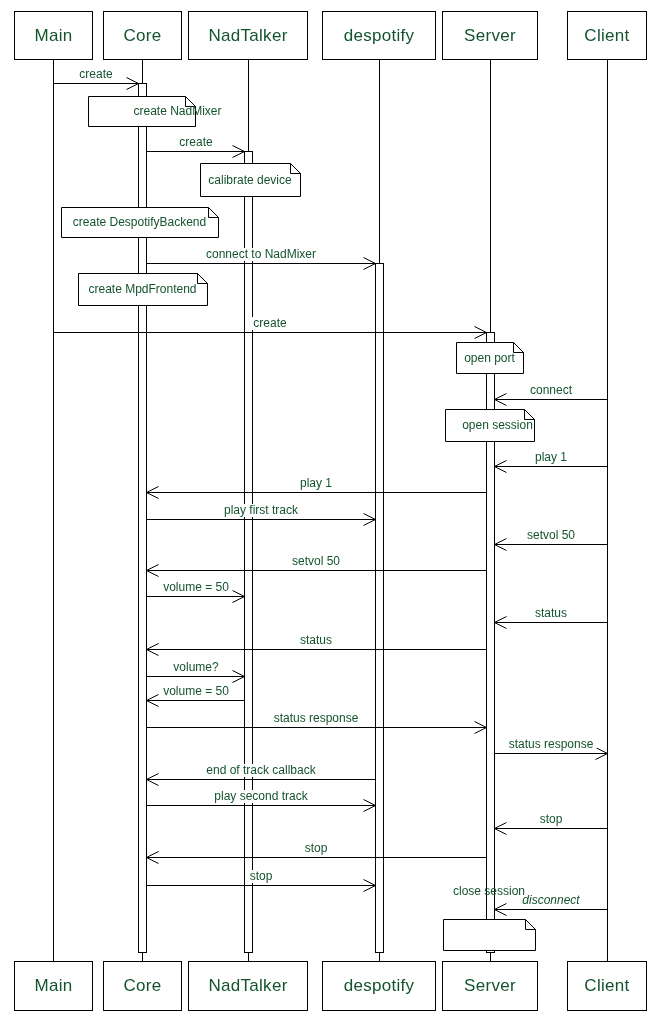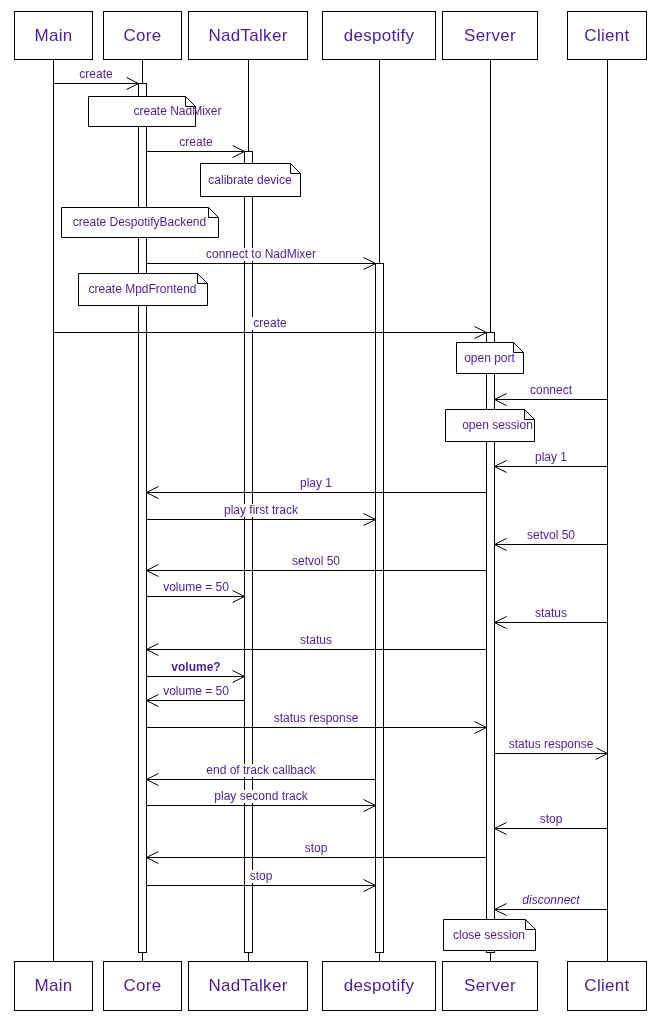--- a/index.html
+++ b/index.html
@@ -1,17 +1,17 @@
 <!DOCTYPE html>
 <html><head>
 <meta charset="utf-8">
 <style>
   html,body{margin:0;padding:0;background:#ffffff;}
   .canvas{position:relative;width:663px;height:1018px;background:#ffffff;overflow:hidden;
-          font-family:"Liberation Sans", sans-serif;color:#4c1d95;}
+          font-family:"Liberation Sans", sans-serif;color:#14532d;}
   .pbox{position:absolute;height:49px;box-sizing:border-box;border:1px solid #000;background:#fff;
         display:flex;align-items:center;justify-content:center;font-size:17px;letter-spacing:0.3px;z-index:3;}
   .pbox.bottom{height:50px;}
   .msg-label{position:absolute;transform:translateX(-50%);font-size:12px;line-height:13px;
              white-space:nowrap;background:#fff;padding:0 3px;z-index:2;}
   .note-label{position:absolute;display:flex;align-items:center;justify-content:center;
               font-size:12px;white-space:nowrap;z-index:4;}
   svg{position:absolute;left:0;top:0;z-index:1;}
   svg line,svg polyline,svg path,svg polygon{stroke:#000;stroke-width:1;fill:none;}
   svg rect.act, svg polygon.note{fill:#fff;stroke:#000;stroke-width:1;}
@@ -170,36 +170,36 @@
   <div class="msg-label" style="left:270px;top:317px;">create</div>
   <div class="msg-label" style="left:551px;top:384px;">connect</div>
   <div class="msg-label" style="left:551px;top:451px;">play 1</div>
   <div class="msg-label" style="left:316px;top:477px;">play 1</div>
   <div class="msg-label" style="left:261px;top:504px;">play first track</div>
   <div class="msg-label" style="left:551px;top:529px;">setvol 50</div>
   <div class="msg-label" style="left:316px;top:555px;">setvol 50</div>
   <div class="msg-label" style="left:196px;top:581px;">volume = 50</div>
   <div class="msg-label" style="left:551px;top:607px;">status</div>
   <div class="msg-label" style="left:316px;top:634px;">status</div>
-  <div class="msg-label" style="left:196px;top:661px;font-weight:bold;">volume?</div>
+  <div class="msg-label" style="left:196px;top:661px;">volume?</div>
   <div class="msg-label" style="left:196px;top:685px;">volume = 50</div>
   <div class="msg-label" style="left:316px;top:712px;">status response</div>
   <div class="msg-label" style="left:551px;top:738px;">status response</div>
   <div class="msg-label" style="left:551px;top:813px;">stop</div>
   <div class="msg-label" style="left:316px;top:842px;">stop</div>
   <div class="msg-label" style="left:261px;top:870px;">stop</div>
   <div class="msg-label" style="left:551px;top:894px;font-style:italic;">disconnect</div>
 
   <div class="note-label" style="left:88px;top:96px;width:107px;height:30px;margin-left:36px;">create NadMixer</div>
   <div class="note-label" style="left:61px;top:207px;width:157px;height:30px;">create DespotifyBackend</div>
   <div class="note-label" style="left:200px;top:163px;width:100px;height:33px;">calibrate device</div>
   <div class="note-label" style="left:78px;top:273px;width:129px;height:32px;">create MpdFrontend</div>
   <div class="note-label" style="left:456px;top:342px;width:67px;height:31px;">open port</div>
   <div class="note-label" style="left:445px;top:409px;width:89px;height:32px;margin-left:8px;">open session</div>
-  <div class="note-label" style="left:443px;top:919px;width:92px;height:31px;">close session</div>
+  <div class="note-label" style="left:443px;top:875px;width:92px;height:31px;">close session</div>
 
   <svg width="663" height="1018" style="z-index:1;">
     <g>
       <line x1="375.5" y1="779.5" x2="146.5" y2="779.5"></line>
         <polyline points="158.5,773.5 146.5,779.5 158.5,785.5"></polyline>
       </g>
     <g>
       <line x1="146.5" y1="805.5" x2="375.5" y2="805.5"></line>
         <polyline points="363.5,799.5 375.5,805.5 363.5,811.5"></polyline>
       </g>

